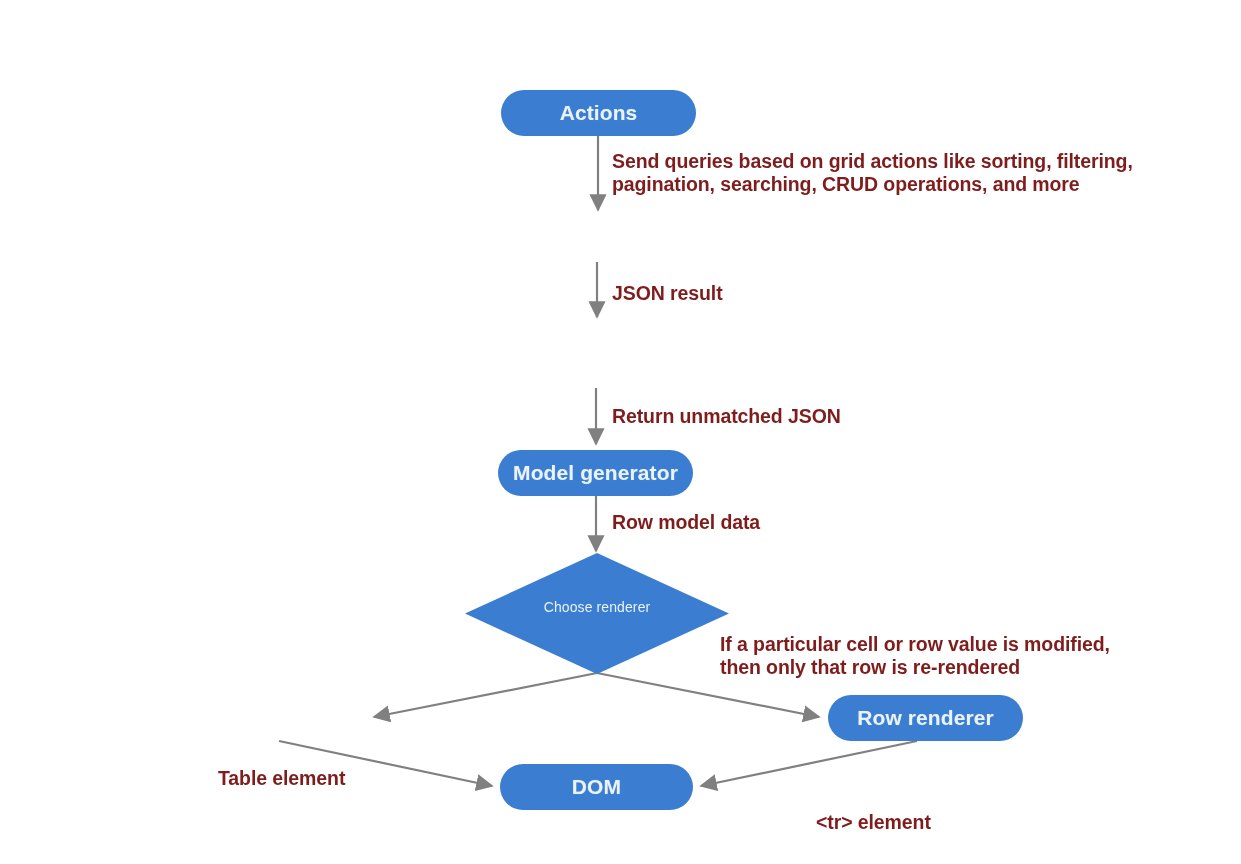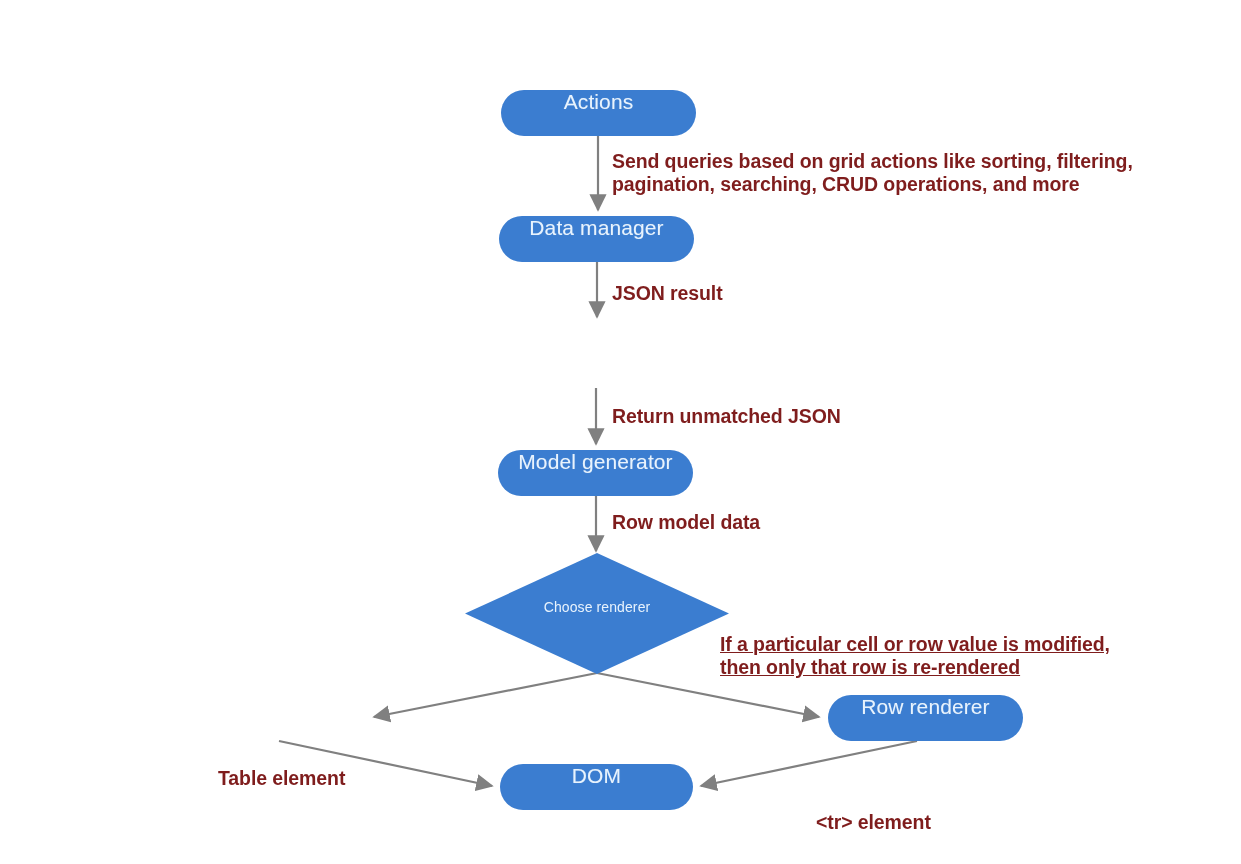--- a/index.html
+++ b/index.html
@@ -23,25 +23,25 @@
     top: 0;
     width: 1241px;
     height: 864px;
   }
   .node {
     position: absolute;
     box-sizing: border-box;
     background: #3b7dd0;
     color: #e8f3fd;
     display: flex;
-    align-items: flex-start;
+    align-items: center;
     justify-content: center;
     text-align: center;
     font-size: 21px;
-    font-weight: 400;
+    font-weight: 700;
     line-height: 1.12;
     letter-spacing: 0.1px;
     border-radius: 999px;
     z-index: 2;
     text-shadow: 0 0 1px rgba(255,255,255,0.25);
   }
   .node.two-line {
     line-height: 1.16;
   }
   .diamond {
@@ -100,23 +100,20 @@
 
     <line x1="279" y1="741" x2="492" y2="786" stroke="#808080" stroke-width="2.2" marker-end="url(#arrowhead)"></line>
 
     <line x1="917" y1="741" x2="701" y2="786" stroke="#808080" stroke-width="2.2" marker-end="url(#arrowhead)"></line>
   </svg>
 
   <div class="node" style="left:501px; top:90px; width:195px; height:46px;">
     <span>Actions</span>
   </div>
 
-  <div class="node" style="left:499px; top:216px; width:195px; height:46px;">
-    <span>Data manager</span>
-  </div>
 
 
   <div class="node" style="left:498px; top:450px; width:195px; height:46px;">
     <span>Model generator</span>
   </div>
 
   <div class="diamond" style="left:465px; top:553px; width:264px; height:121px;">
     <svg width="264" height="121" viewBox="0 0 264 121" xmlns="http://www.w3.org/2000/svg">
       <polygon points="132,0 264,60.5 132,121 0,60.5" fill="#3b7dd0"></polygon>
     </svg>
@@ -135,20 +132,20 @@
   <div class="edge-label" style="left:612px; top:150px;">Send queries based on grid actions like sorting, filtering,
 pagination, searching, CRUD operations, and more</div>
 
   <div class="edge-label" style="left:612px; top:282px;">JSON result</div>
 
   <div class="edge-label" style="left:612px; top:405px;">Return unmatched JSON</div>
 
   <div class="edge-label" style="left:612px; top:511px;">Row model data</div>
 
 
-  <div class="edge-label" style="left:720px; top:633px;text-decoration:underline;">If a particular cell or row value is modified,
+  <div class="edge-label" style="left:720px; top:633px;">If a particular cell or row value is modified,
 then only that row is re-rendered</div>
 
   <div class="edge-label" style="left:218px; top:767px;">Table element</div>
 
   <div class="edge-label" style="left:816px; top:767px;margin-top:44px;">&lt;tr&gt; element</div>
 
 </div>
 
 </body></html>

